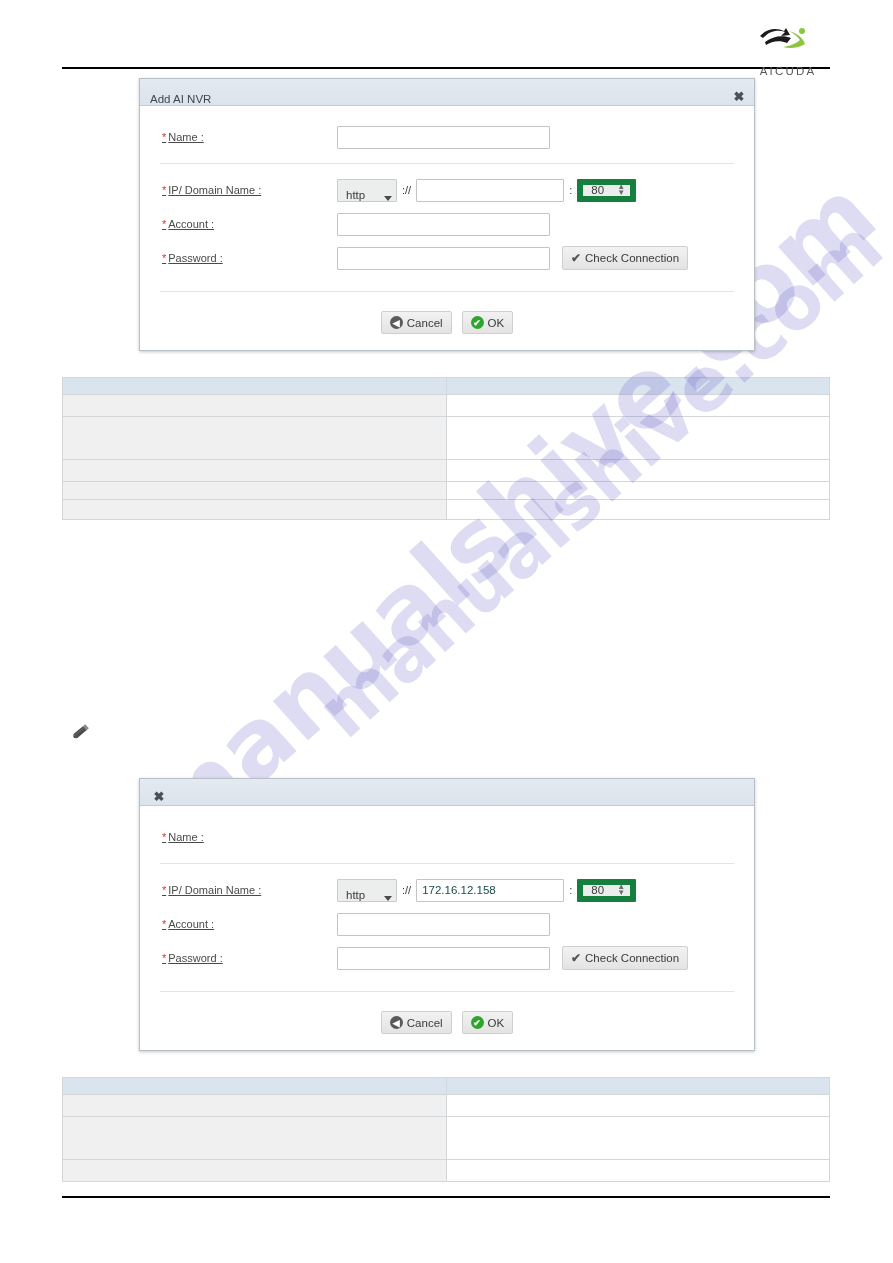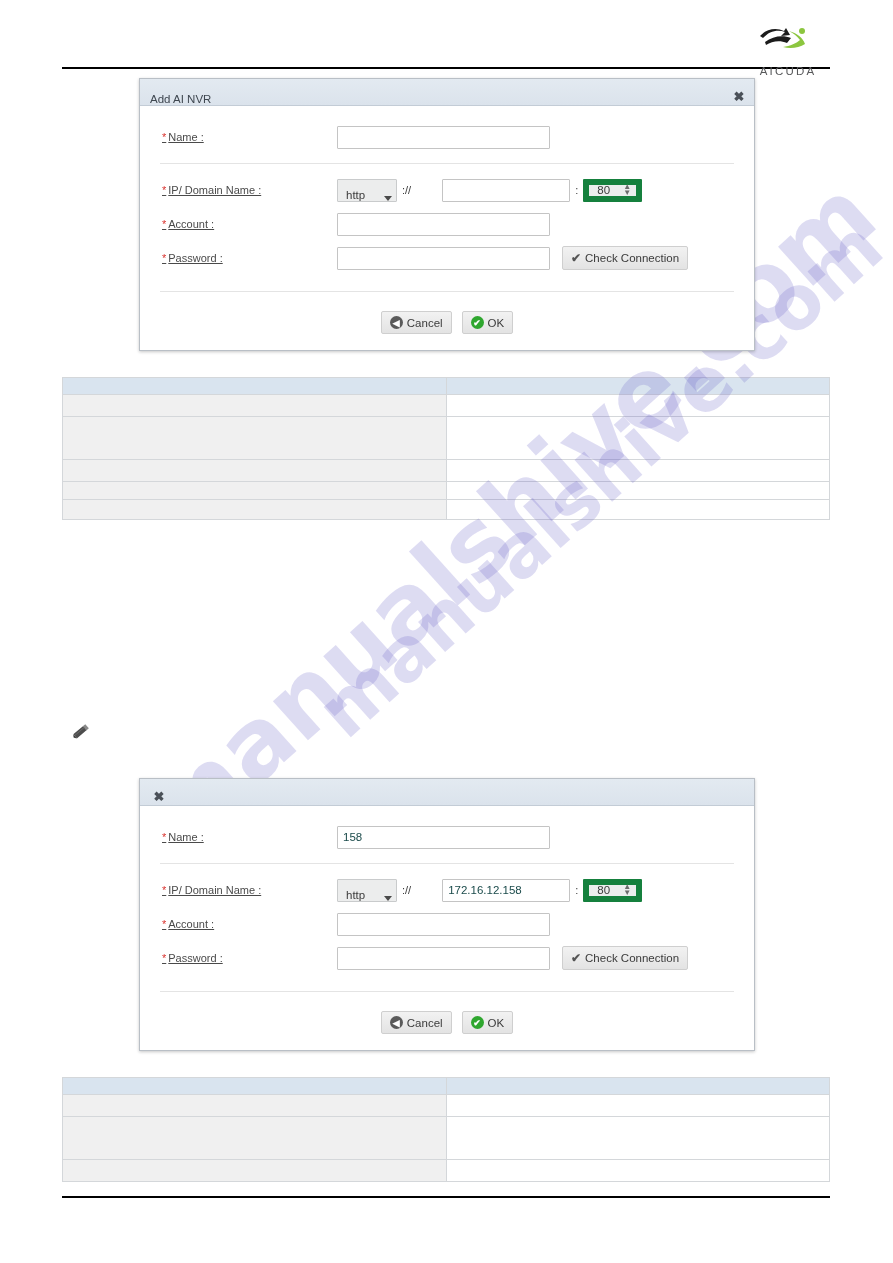--- a/index.html
+++ b/index.html
@@ -137,21 +137,21 @@
     box-sizing: border-box;
     font-family: "Liberation Sans", sans-serif;
     font-size: 11.5px;
     color: #1b4b4b;
     padding: 0 5px;
     display: flex;
     align-items: center;
     border-radius: 1px;
   }
   .txt.w-wide { width: 213px; }
-  .txt.w-url  { width: 128px; margin-left: 26px; }
+  .txt.w-url  { width: 148px; }
 
   .sel {
     width: 60px; height: 23px;
     background: #eceded;
     border: 1px solid #c9cbcc;
     box-sizing: border-box;
     font-size: 11.5px;
     color: #3c3c3c;
     display: flex;
     align-items: flex-end;
@@ -401,21 +401,20 @@
 <div class="dialog" style="left:139px; top:778px; width:614px;">
   <div class="dlg-title">
     <span class="dlg-close">✖</span>
   </div>
   <div class="dlg-body">
 
     <div class="frm-row">
       <div class="frm-label">
         <span class="req">*</span><span>Name :</span>
       </div>
-      <div class="txt w-wide">158</div>
     </div>
 
     <div class="hr-soft"></div>
 
     <div class="frm-row">
       <div class="frm-label">
         <span class="req">*</span><span>IP/ Domain Name :</span>
       </div>
       <div class="sel">
         <span>http</span>

